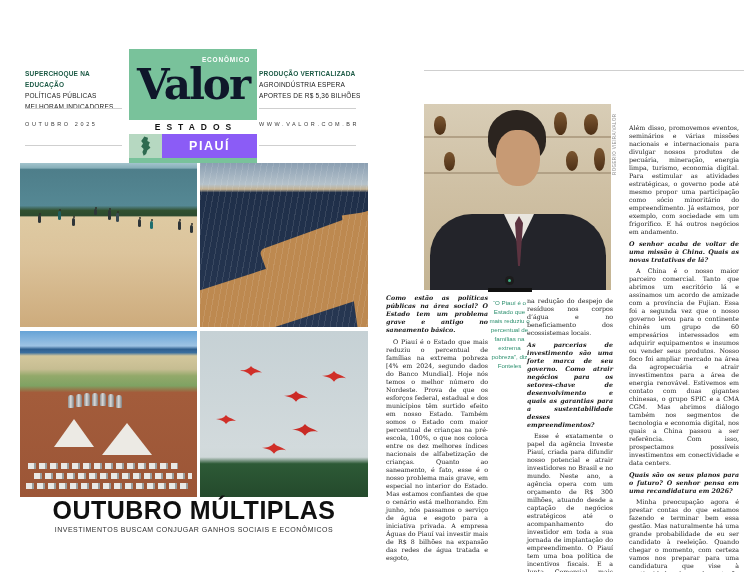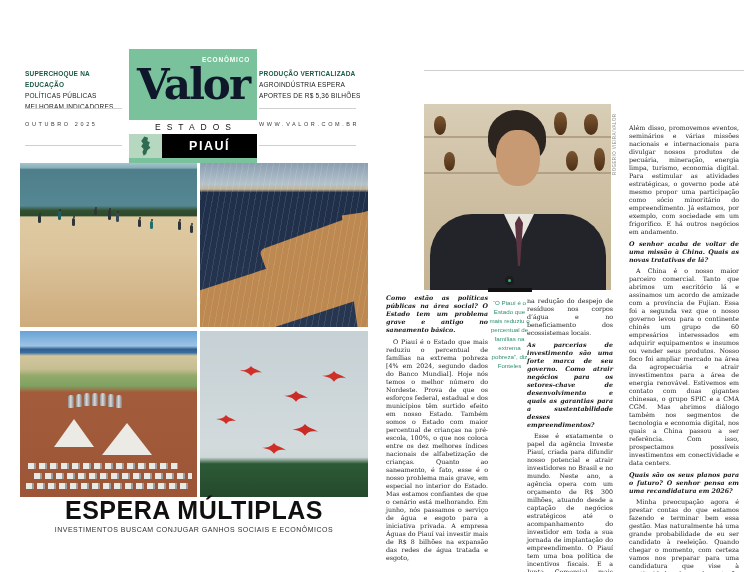--- a/index.html
+++ b/index.html
@@ -12,24 +12,24 @@
   .rule{position:absolute;height:1px;background:#cfcfcf;}
   .tinyline{position:absolute;font-size:5.5px;letter-spacing:2.6px;color:#3a3a3a;white-space:nowrap;}
 
   .logo-box{position:absolute;left:129px;top:49px;width:128px;height:71px;background:#79c29b;}
   .logo-sup{position:absolute;right:7px;top:7px;font-size:6.5px;letter-spacing:.8px;color:#ffffff;font-weight:bold;}
   .logo-word{position:absolute;left:0;right:0;top:13px;text-align:center;
              font-family:"DejaVu Serif","Liberation Serif",serif;font-weight:bold;
              font-size:42px;line-height:46px;letter-spacing:-2px;color:#0f172a;}
   .estados-strip{position:absolute;left:129px;top:120px;width:128px;height:14px;background:#ffffff;
                  display:flex;align-items:center;justify-content:center;}
-  .estados-strip span{font-size:8.5px;letter-spacing:6px;text-indent:6px;color:#141414;font-weight:400;}
+  .estados-strip span{font-size:8.5px;letter-spacing:6px;text-indent:6px;color:#141414;font-weight:700;}
   .state-band{position:absolute;left:129px;top:134px;width:128px;height:24px;display:flex;}
   .map-square{width:33px;height:24px;background:#b6d8c1;display:flex;align-items:center;justify-content:center;}
-  .state-rect{flex:1;background:#000000;display:flex;align-items:center;justify-content:center;}
+  .state-rect{flex:1;background:#8b5cf6;display:flex;align-items:center;justify-content:center;}
   .state-rect span{color:#fff;font-weight:bold;font-size:12.5px;letter-spacing:1.5px;}
   .green-strip{position:absolute;left:129px;top:158px;width:128px;height:5px;background:#79c29b;}
 
   
   .ph{position:absolute;overflow:hidden;}
   .ph-dunes{left:20px;top:163px;width:177px;height:164px;
     background:linear-gradient(180deg,#a3c4cd 0%,#87afb9 3%,#4e7e8a 4%,#558894 26%,#31502f 29%,#2c4a2e 32%,
                #decaa2 33%,#dcc49c 55%,#cdab7c 100%);}
   .person{position:absolute;width:3px;border-radius:1.5px;background:#2e3538;}
   .person::before{content:"";position:absolute;left:0.5px;top:-2.5px;width:2px;height:2px;border-radius:50%;background:#30302c;}
@@ -182,21 +182,21 @@
           <path fill="#d02f28" d="M10 0 C8 3 4 4 0 4 C5 5 8 6 10 9 C12 6 15 5 20 6 C16 3 12 3 10 0 Z"></path>
         </svg></span>
     <span class="bird" style="left:92px;top:92px;"><svg width="26" height="13" viewBox="0 0 20 10">
           <path fill="#c92b25" d="M10 0 C8 3 4 4 0 4 C5 5 8 6 10 9 C12 6 15 5 20 6 C16 3 12 3 10 0 Z"></path>
         </svg></span>
     <span class="bird" style="left:62px;top:110px;"><svg width="24" height="12" viewBox="0 0 20 10">
           <path fill="#d02f28" d="M10 0 C8 3 4 4 0 4 C5 5 8 6 10 9 C12 6 15 5 20 6 C16 3 12 3 10 0 Z"></path>
         </svg></span>
   </div>
 
-  <div class="headline">ESPERA MÚLTIPLAS</div>
+  <div class="headline">OUTUBRO MÚLTIPLAS</div>
   <div class="subheadline">INVESTIMENTOS BUSCAM CONJUGAR GANHOS SOCIAIS E ECONÔMICOS</div>
 
   <div class="rule" style="left:424px;top:70px;width:320px;"></div>
 
   <div class="ph ph-gov">
     <div class="shelf" style="top:32px;"></div>
     <div class="shelf" style="top:68px;"></div>
     <span class="vase" style="left:10px;top:12px;width:12px;height:19px;"></span>
     <span class="vase" style="left:130px;top:8px;width:13px;height:23px;"></span>
     <span class="vase" style="left:160px;top:10px;width:14px;height:21px;"></span>

